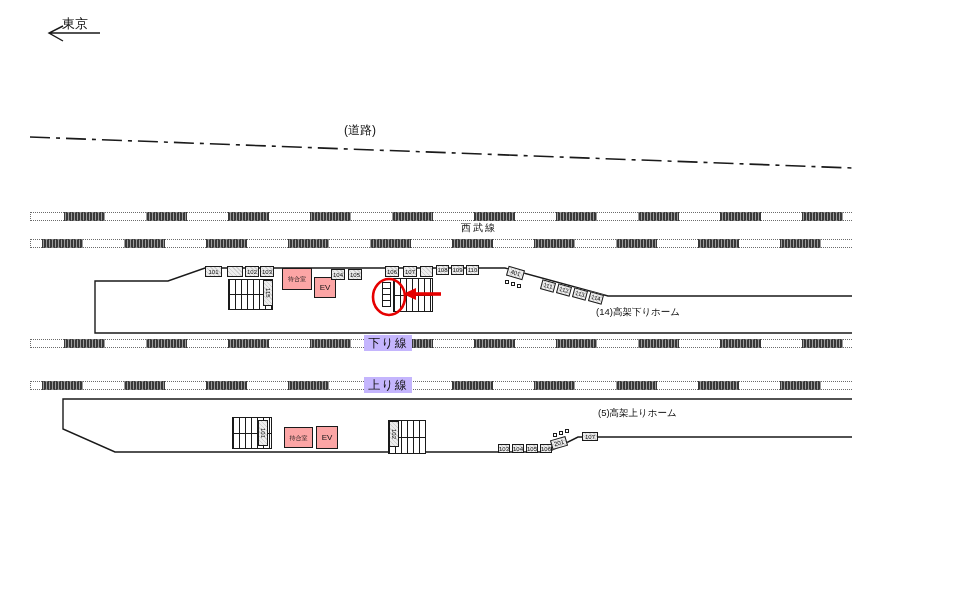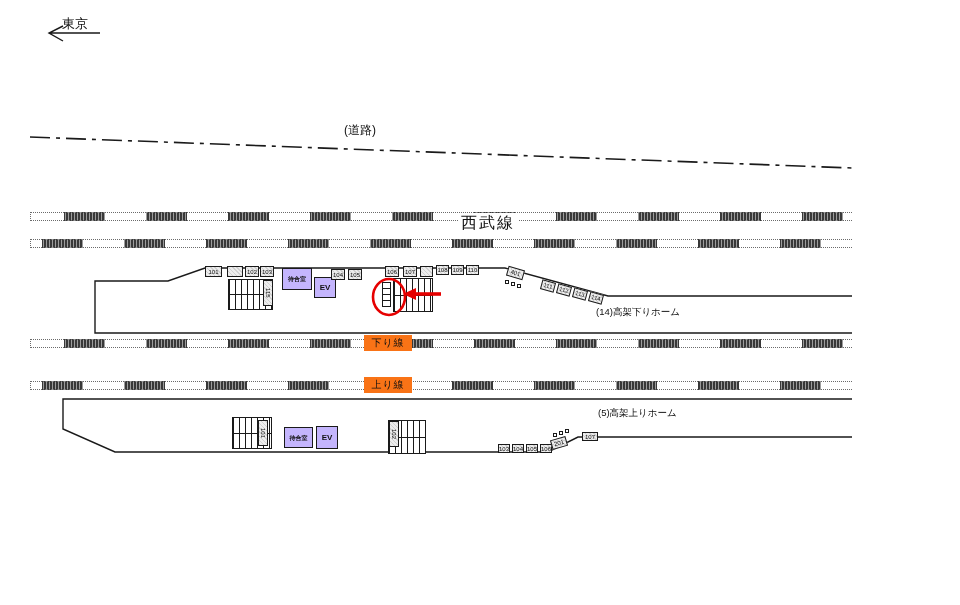--- a/index.html
+++ b/index.html
@@ -7,28 +7,28 @@
           font-family:"Liberation Sans","DejaVu Sans",sans-serif;color:#111;}
   .abs{position:absolute;}
   svg{position:absolute;left:0;top:0;}
   .lbl{position:absolute;white-space:nowrap;color:#111;}
   .track{position:absolute;left:30px;width:900px;height:7px;border:1px dotted #6a6a6a;
     background:
       repeating-linear-gradient(90deg, rgba(255,255,255,.5) 0 1px, rgba(255,255,255,0) 1px 3px),
       repeating-linear-gradient(90deg, #ffffff 0 41px, #383838 41px 82px);
     background-position:-8px 0,-8px 0;}
   .track.alt{background-position:-30px 0,-30px 0;}
-  .track-chip{position:absolute;background:#f97316;font-size:10px;display:flex;align-items:center;
+  .track-chip{position:absolute;background:#c4b5fd;font-size:12px;display:flex;align-items:center;
     justify-content:center;letter-spacing:1px;}
   .stairs{position:absolute;box-sizing:border-box;border:1.4px solid #1a1a1a;
     background:
       linear-gradient(#1a1a1a,#1a1a1a) 0 52%/100% 1.4px no-repeat,
       repeating-linear-gradient(90deg,#1a1a1a 0 1.4px,#ffffff 1.4px 6px);}
-  .room{position:absolute;box-sizing:border-box;border:1.2px solid #1a1a1a;background:#c4b5fd;
-    display:flex;align-items:center;justify-content:center;line-height:1;font-weight:bold;}
+  .room{position:absolute;box-sizing:border-box;border:1.2px solid #1a1a1a;background:#fca5a5;
+    display:flex;align-items:center;justify-content:center;line-height:1;}
   .sign{position:absolute;box-sizing:border-box;border:1px solid #1a1a1a;background:#ededed;
     background-image:repeating-linear-gradient(45deg, rgba(0,0,0,.12) 0 1px, transparent 1px 3px);
     display:flex;align-items:center;justify-content:center;font-size:6px;line-height:1;color:#111;}
   .sign.v{writing-mode:vertical-rl;text-orientation:mixed;}
   .dot{position:absolute;width:4px;height:4px;box-sizing:border-box;border:1px solid #1a1a1a;background:#fff;}
   .segbox{position:absolute;box-sizing:border-box;border:1px solid #1a1a1a;background:
       repeating-linear-gradient(#fff 0 5px, #1a1a1a 5px 6px);}
 </style>
 </head>
 <body>
@@ -47,21 +47,21 @@
     <polygon points="63,399 865,399 865,437 578,437 548,452 115,452 63,429" fill="#ffffff" stroke="#1a1a1a" stroke-width="1.4"></polygon>
   </svg>
 
   <div class="lbl" style="left:62px;top:15px;font-size:13px;">東京</div>
   <div class="lbl" style="left:856px;top:19px;font-size:13px;">高尾</div>
 
   <div class="lbl" style="left:344px;top:122px;font-size:12px;">(道路)</div>
 
   <div class="track" style="top:212px;"></div>
   <div class="track alt" style="top:239px;"></div>
-  <div class="lbl" style="left:458px;top:213px;font-size:16px;letter-spacing:2px;background:#fff;padding:0 3px;">西武線</div>
+  <div class="lbl" style="left:458px;top:221px;font-size:10px;letter-spacing:2px;background:#fff;padding:0 3px;">西武線</div>
 
   <div class="track" style="top:339px;"></div>
   <div class="track-chip" style="left:364px;top:335px;width:48px;height:16px;">下り線</div>
   <div class="track alt" style="top:381px;"></div>
   <div class="track-chip" style="left:364px;top:377px;width:48px;height:16px;">上り線</div>
 
   <div class="stairs" style="left:228px;top:279px;width:45px;height:31px;"></div>
   <div class="stairs" style="left:393px;top:278px;width:40px;height:34px;"></div>
   <div class="room" style="left:282px;top:268px;width:30px;height:22px;font-size:6px;">待合室</div>
   <div class="room" style="left:314px;top:277px;width:22px;height:21px;font-size:8px;">EV</div>

